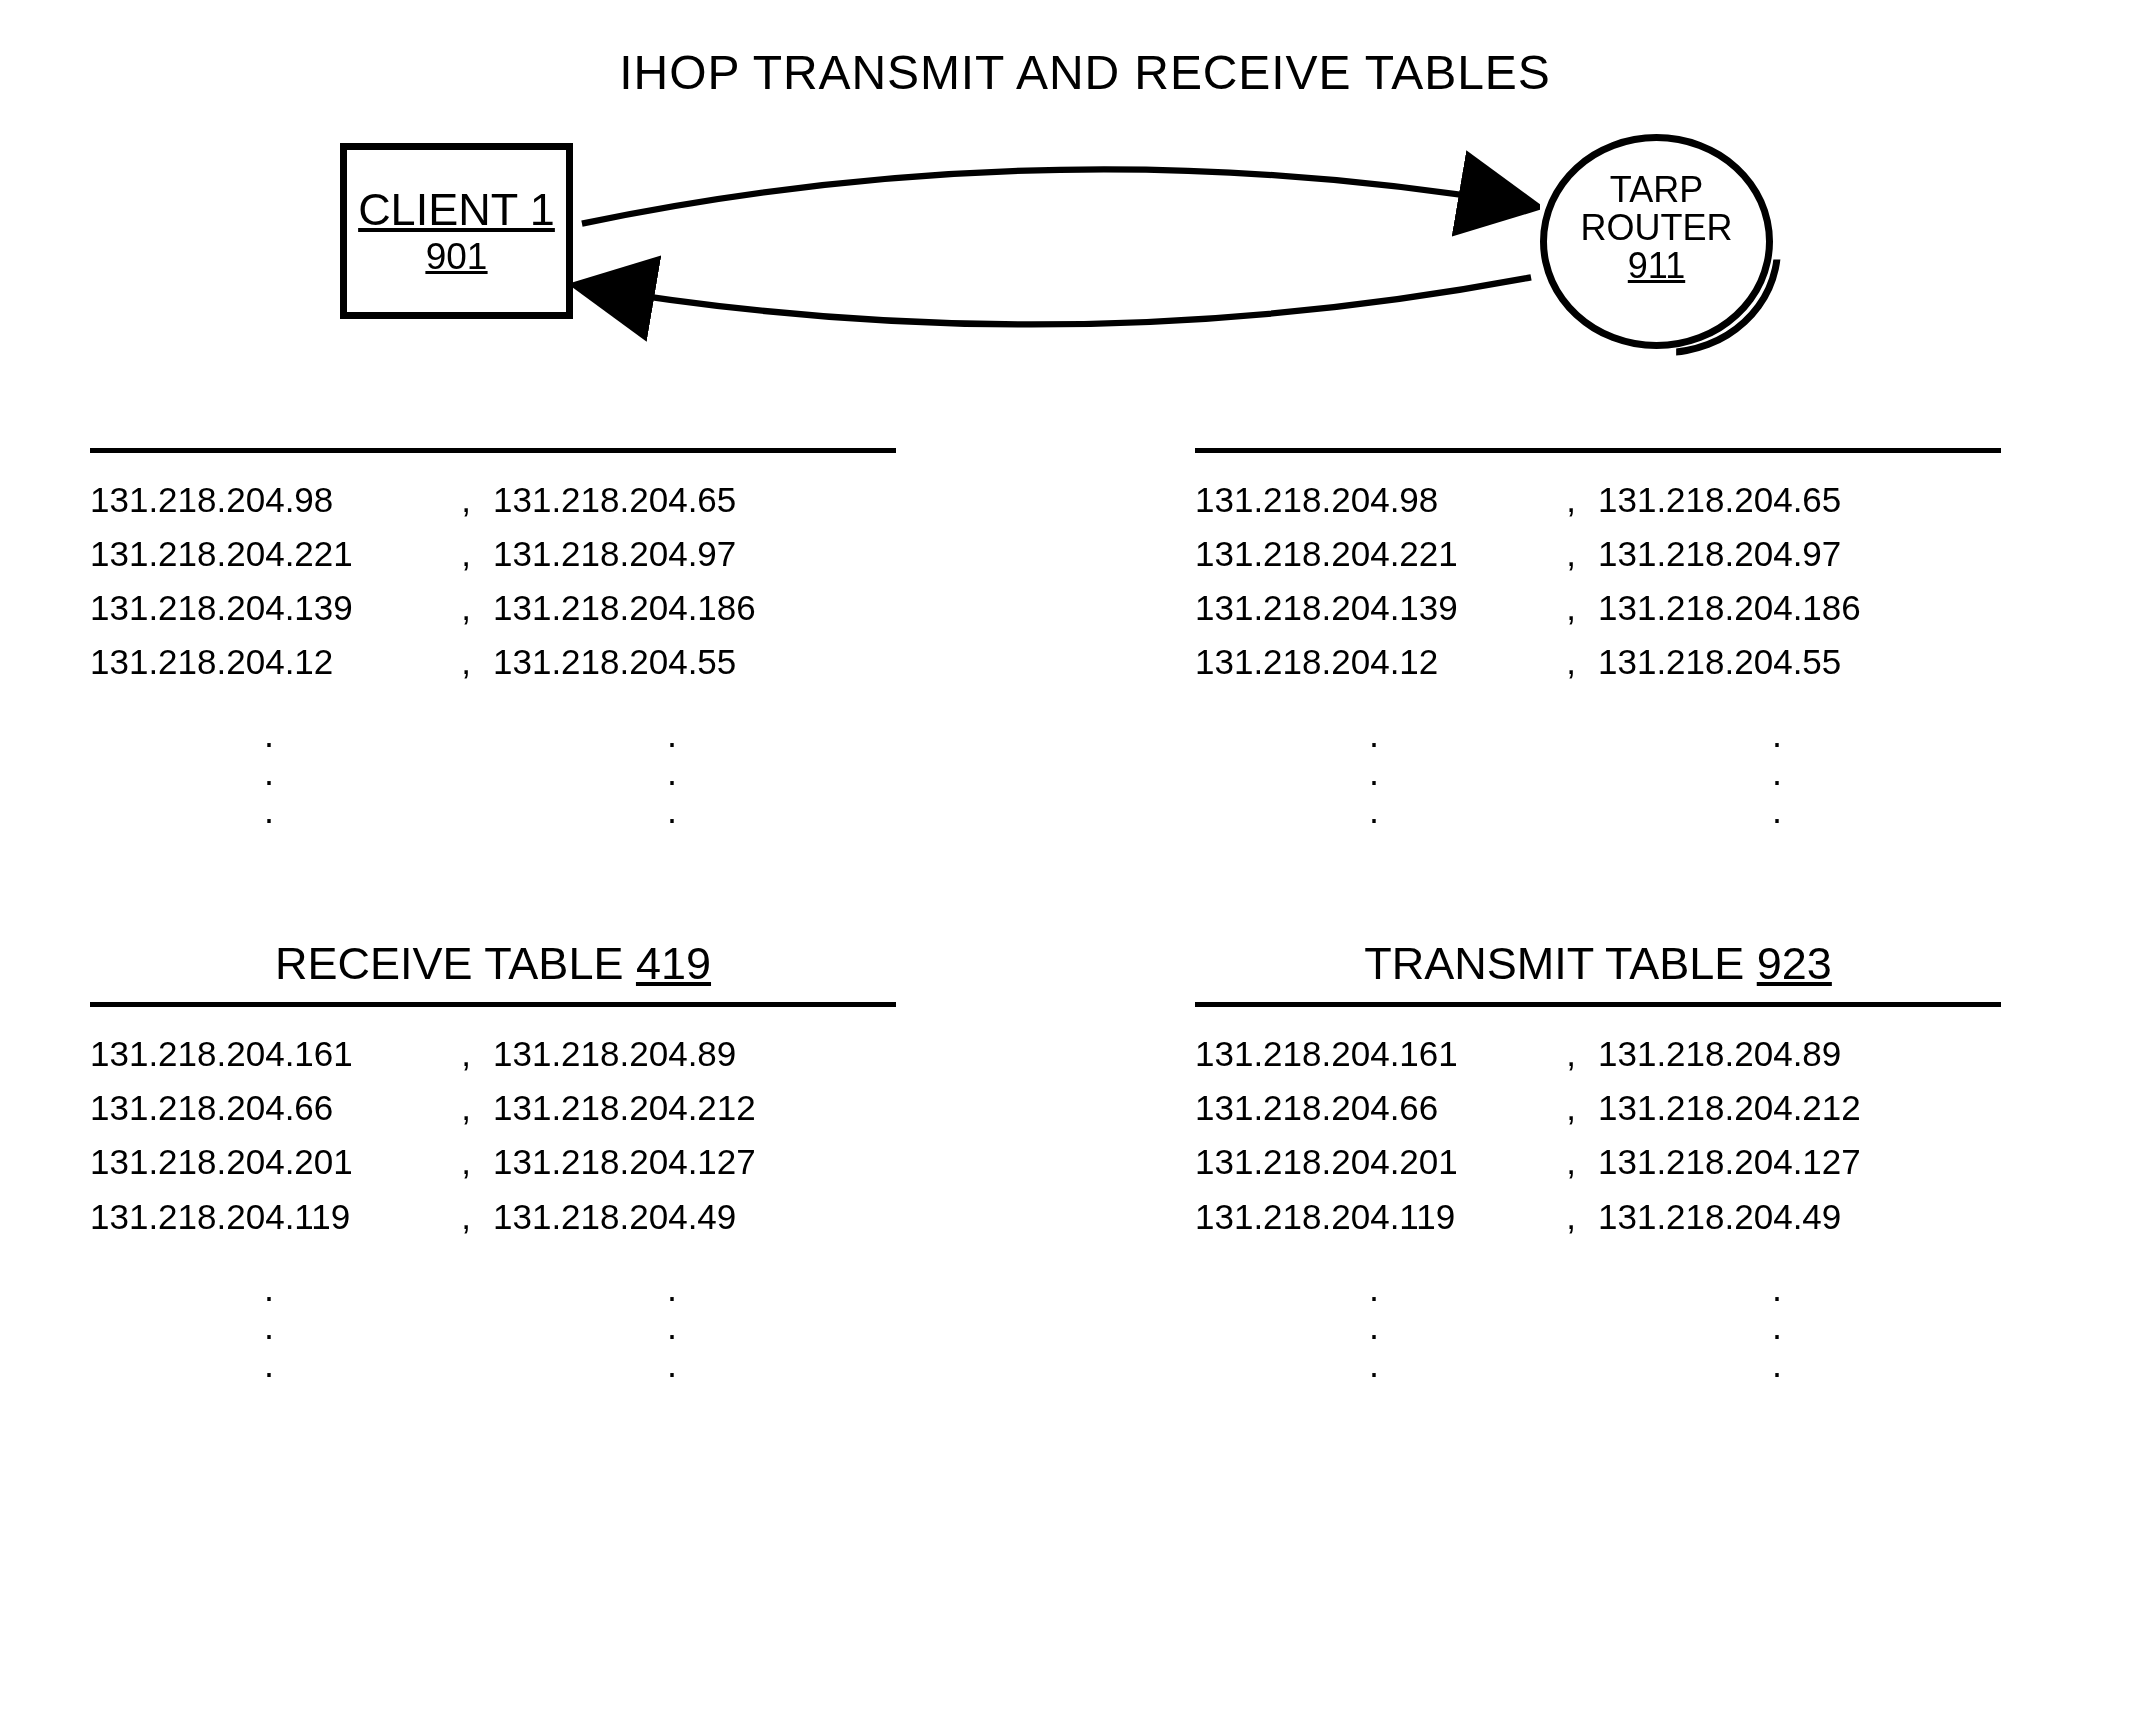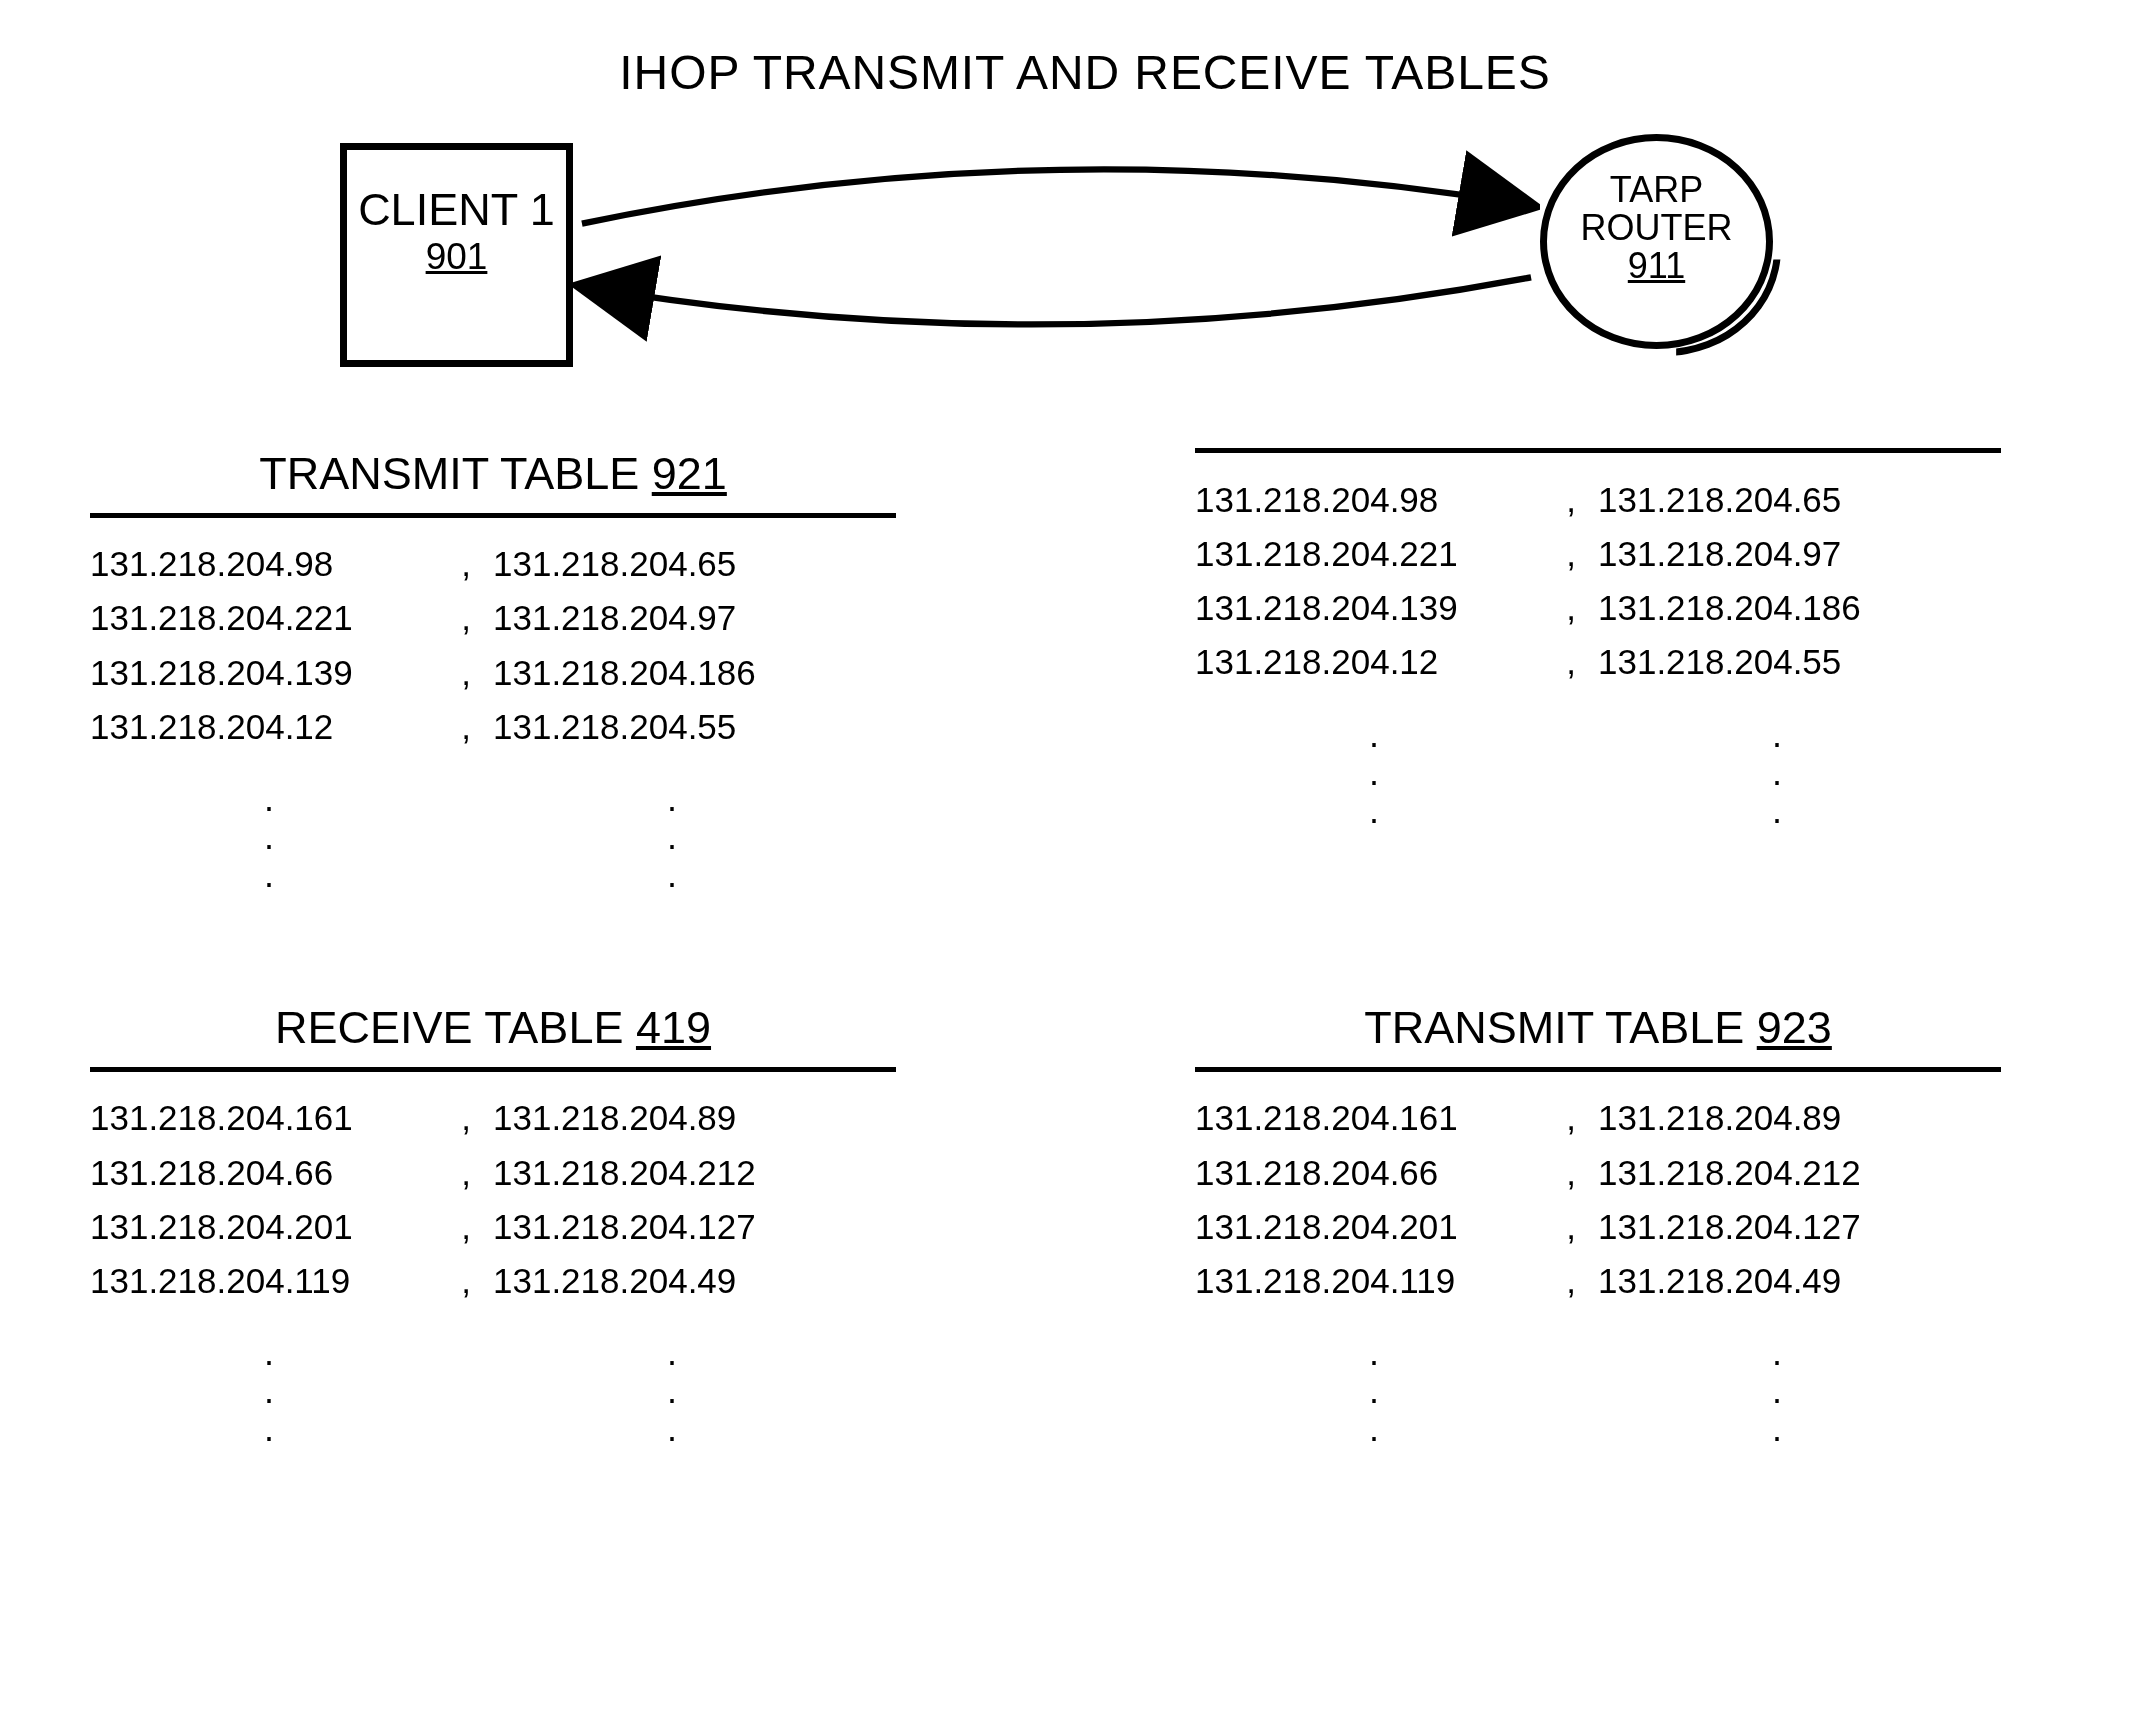--- a/index.html
+++ b/index.html
@@ -32,27 +32,28 @@
     top: 134px;
     left: 0;
     width: 100%;
     height: 251px;
   }
   .client-box {
     position: absolute;
     left: 340px;
     top: 9px;
     width: 233px;
-    height: 224px;
+    height: 176px;
     border: 7.2px solid #000;
     box-sizing: border-box;
     text-align: center;
     line-height: 1.15;
     padding-top: 34px;
     font-size: 45px;
+    text-decoration: underline;
   }
   .client-box .ref {
     text-decoration: underline;
     display: block;
     font-size: 37px;
   }
   .router-circle {
     position: absolute;
     left: 1540px;
     top: 0px;
@@ -172,24 +173,20 @@
       <path d="M 10 90 Q 540 -20 1070 70" fill="none" stroke="#000" stroke-width="7" marker-end="url(#ah)"></path>
 
       <path d="M 1070 150 Q 540 250 10 160" fill="none" stroke="#000" stroke-width="7" marker-end="url(#ah)"></path>
     </svg>
 
   </div>
 
   <div class="tables">
 
     <div class="tbl">
-      <div class="tbl-title">
-        <span>TRANSMIT TABLE</span>
-        <span class="ref">921</span>
-      </div>
       <hr class="tbl-rule">
       <div class="row">
           <span class="a">131.218.204.98</span>
           <span class="sep">,</span>
           <span class="b">131.218.204.65</span>
         </div>
       <div class="row">
           <span class="a">131.218.204.221</span>
           <span class="sep">,</span>
           <span class="b">131.218.204.97</span>

